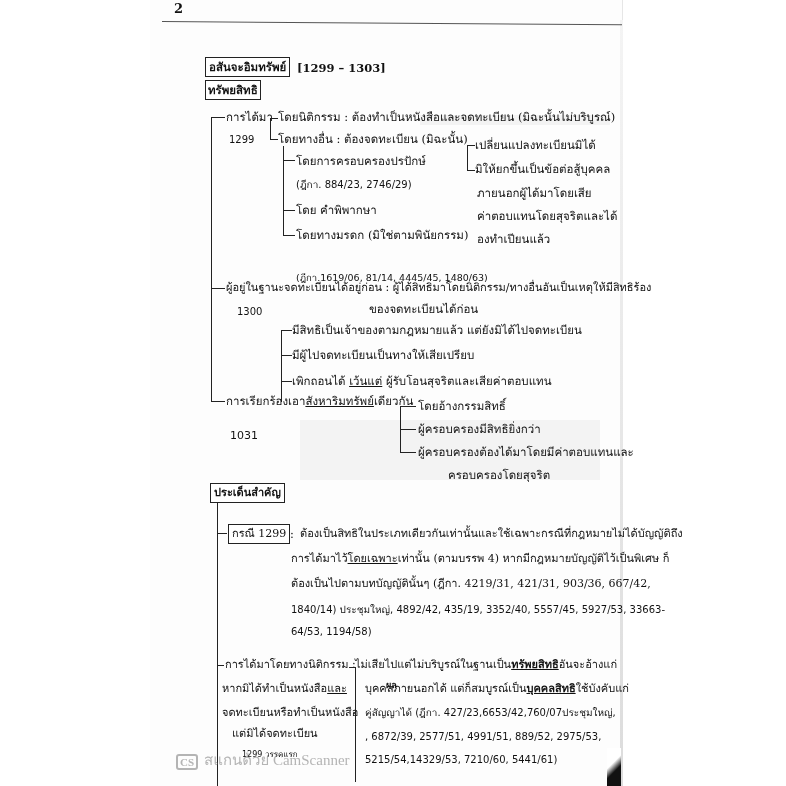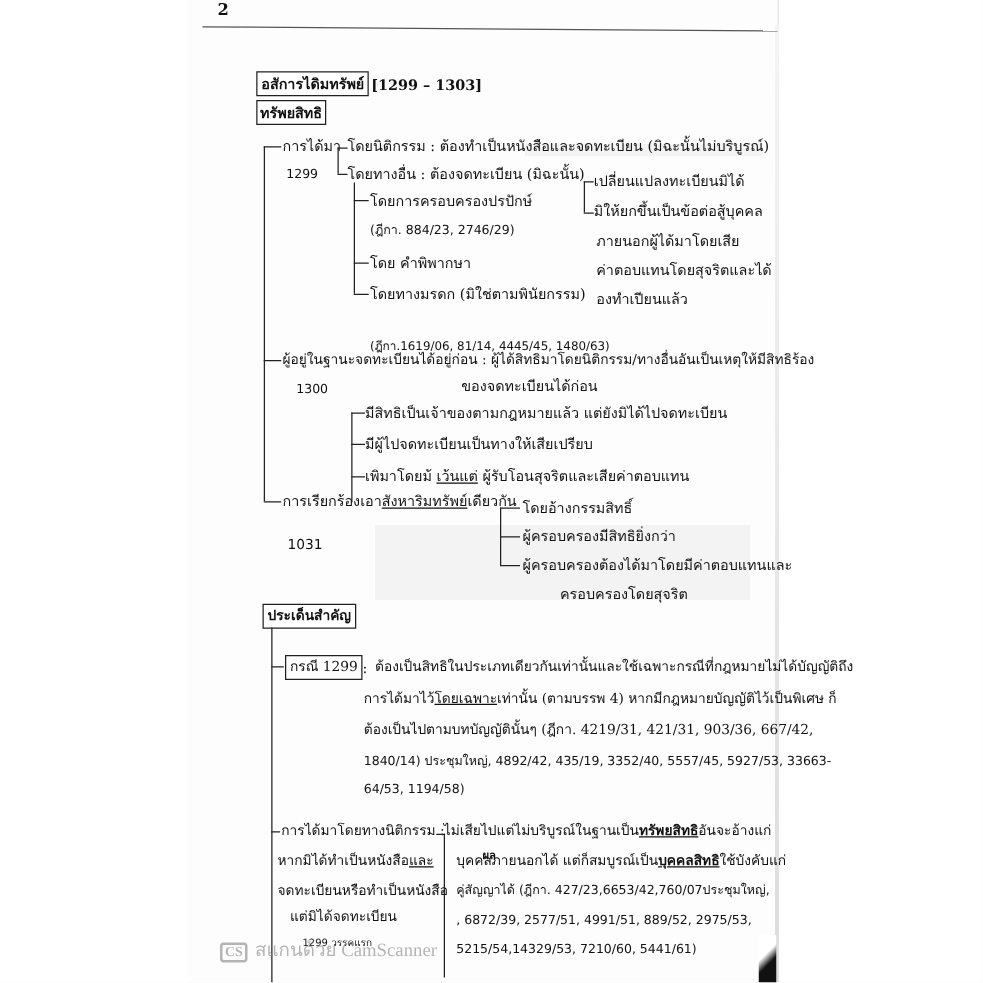--- a/index.html
+++ b/index.html
@@ -32,21 +32,21 @@
 <div class="page"></div>
 <div class="page-edge"></div>
 <div class="curl"></div>
 
 <div class="ghost" style="left:420px;top:115px;width:190px;height:10px;"></div>
 <div class="ghost" style="left:300px;top:420px;width:300px;height:60px;"></div>
 
 <div class="t b" style="left:174px;top:2px;font-size:13px;">2</div>
 <div class="hr"></div>
 
-<div class="box" style="left:205px;top:57px;">อสัการไดิมทรัพย์</div>
+<div class="box" style="left:205px;top:57px;">อสันจะอิมทรัพย์</div>
 <div class="t b" style="left:297px;top:61px;">[1299 – 1303]</div>
 <div class="box" style="left:205px;top:80px;padding:1px 2px;">ทรัพยสิทธิ</div>
 
 <div class="ln" style="left:211px;top:117px;width:1px;height:284px;"></div>
 
 <div class="ln" style="left:211px;top:117px;width:14px;height:1px;"></div>
 <div class="t" style="left:226px;top:110px;">การได้มา</div>
 <div class="t s" style="left:229px;top:133px;">1299</div>
 <div class="ln" style="left:270px;top:118px;width:1px;height:21px;"></div>
 <div class="ln" style="left:270px;top:118px;width:8px;height:1px;"></div>
@@ -77,21 +77,21 @@
 <div class="t" style="left:226px;top:281px;font-size:11px;">ผู้อยู่ในฐานะจดทะเบียนได้อยู่ก่อน : ผู้ได้สิทธิมาโดยนิติกรรม/ทางอื่นอันเป็นเหตุให้มีสิทธิร้อง</div>
 <div class="t s" style="left:237px;top:305px;">1300</div>
 <div class="t" style="left:369px;top:302px;">ของจดทะเบียนได้ก่อน</div>
 <div class="ln" style="left:281px;top:330px;width:1px;height:72px;"></div>
 <div class="ln" style="left:281px;top:330px;width:11px;height:1px;"></div>
 <div class="t" style="left:292px;top:323px;">มีสิทธิเป็นเจ้าของตามกฎหมายแล้ว แต่ยังมิได้ไปจดทะเบียน</div>
 <div class="ln" style="left:281px;top:355px;width:11px;height:1px;"></div>
 <div class="t" style="left:292px;top:348px;">มีผู้ไปจดทะเบียนเป็นทางให้เสียเปรียบ</div>
 <div class="ln" style="left:281px;top:381px;width:11px;height:1px;"></div>
 <div class="t" style="left:292px;top:374px;">
-  <span>เพิมาโดยม้ </span><span class="u">เว้นแต่</span><span> ผู้รับโอนสุจริตและเสียค่าตอบแทน</span>
+  <span>เพิกถอนได้ </span><span class="u">เว้นแต่</span><span> ผู้รับโอนสุจริตและเสียค่าตอบแทน</span>
 </div>
 
 <div class="ln" style="left:211px;top:401px;width:14px;height:1px;"></div>
 <div class="t" style="left:226px;top:394px;">
   <span>การเรียกร้องเอา</span><span class="u">สังหาริมทรัพย์</span><span>เดียวกัน</span>
 </div>
 <div class="t s" style="left:230px;top:429px;font-size:11px;">1031</div>
 <div class="ln" style="left:400px;top:406px;width:1px;height:46px;"></div>
 <div class="ln" style="left:400px;top:406px;width:16px;height:1px;"></div>
 <div class="t" style="left:418px;top:399px;">โดยอ้างกรรมสิทธิ์</div>

